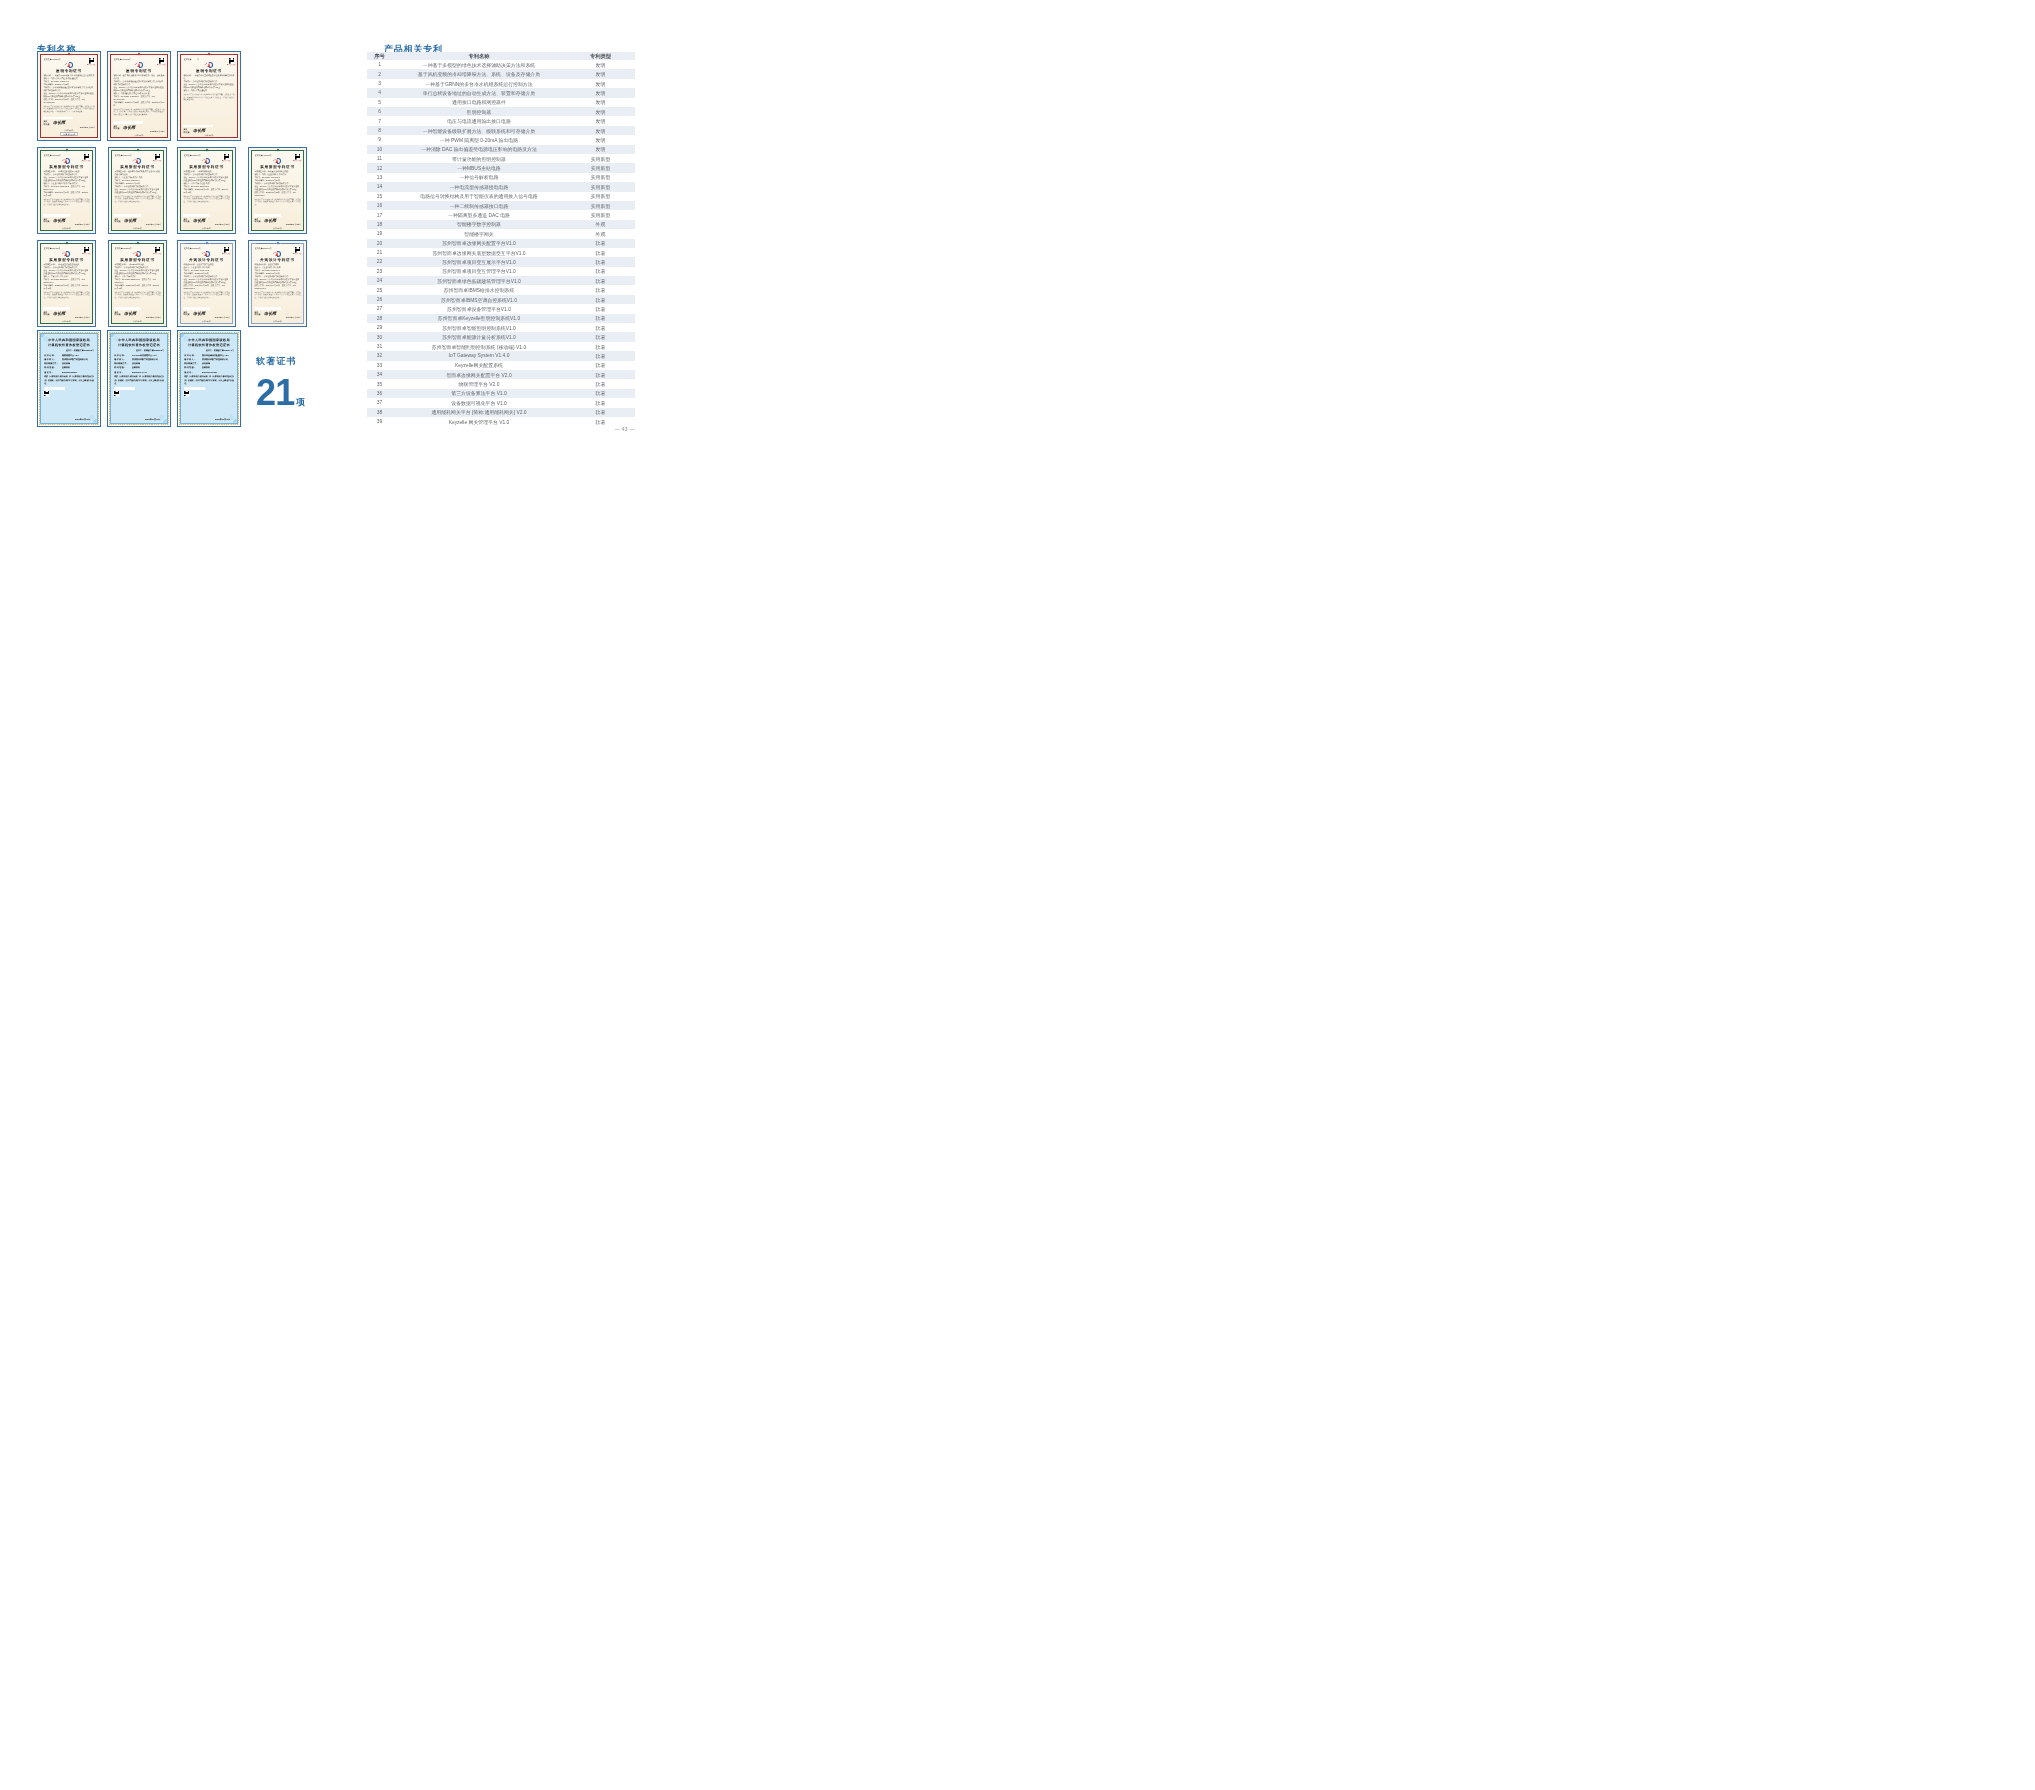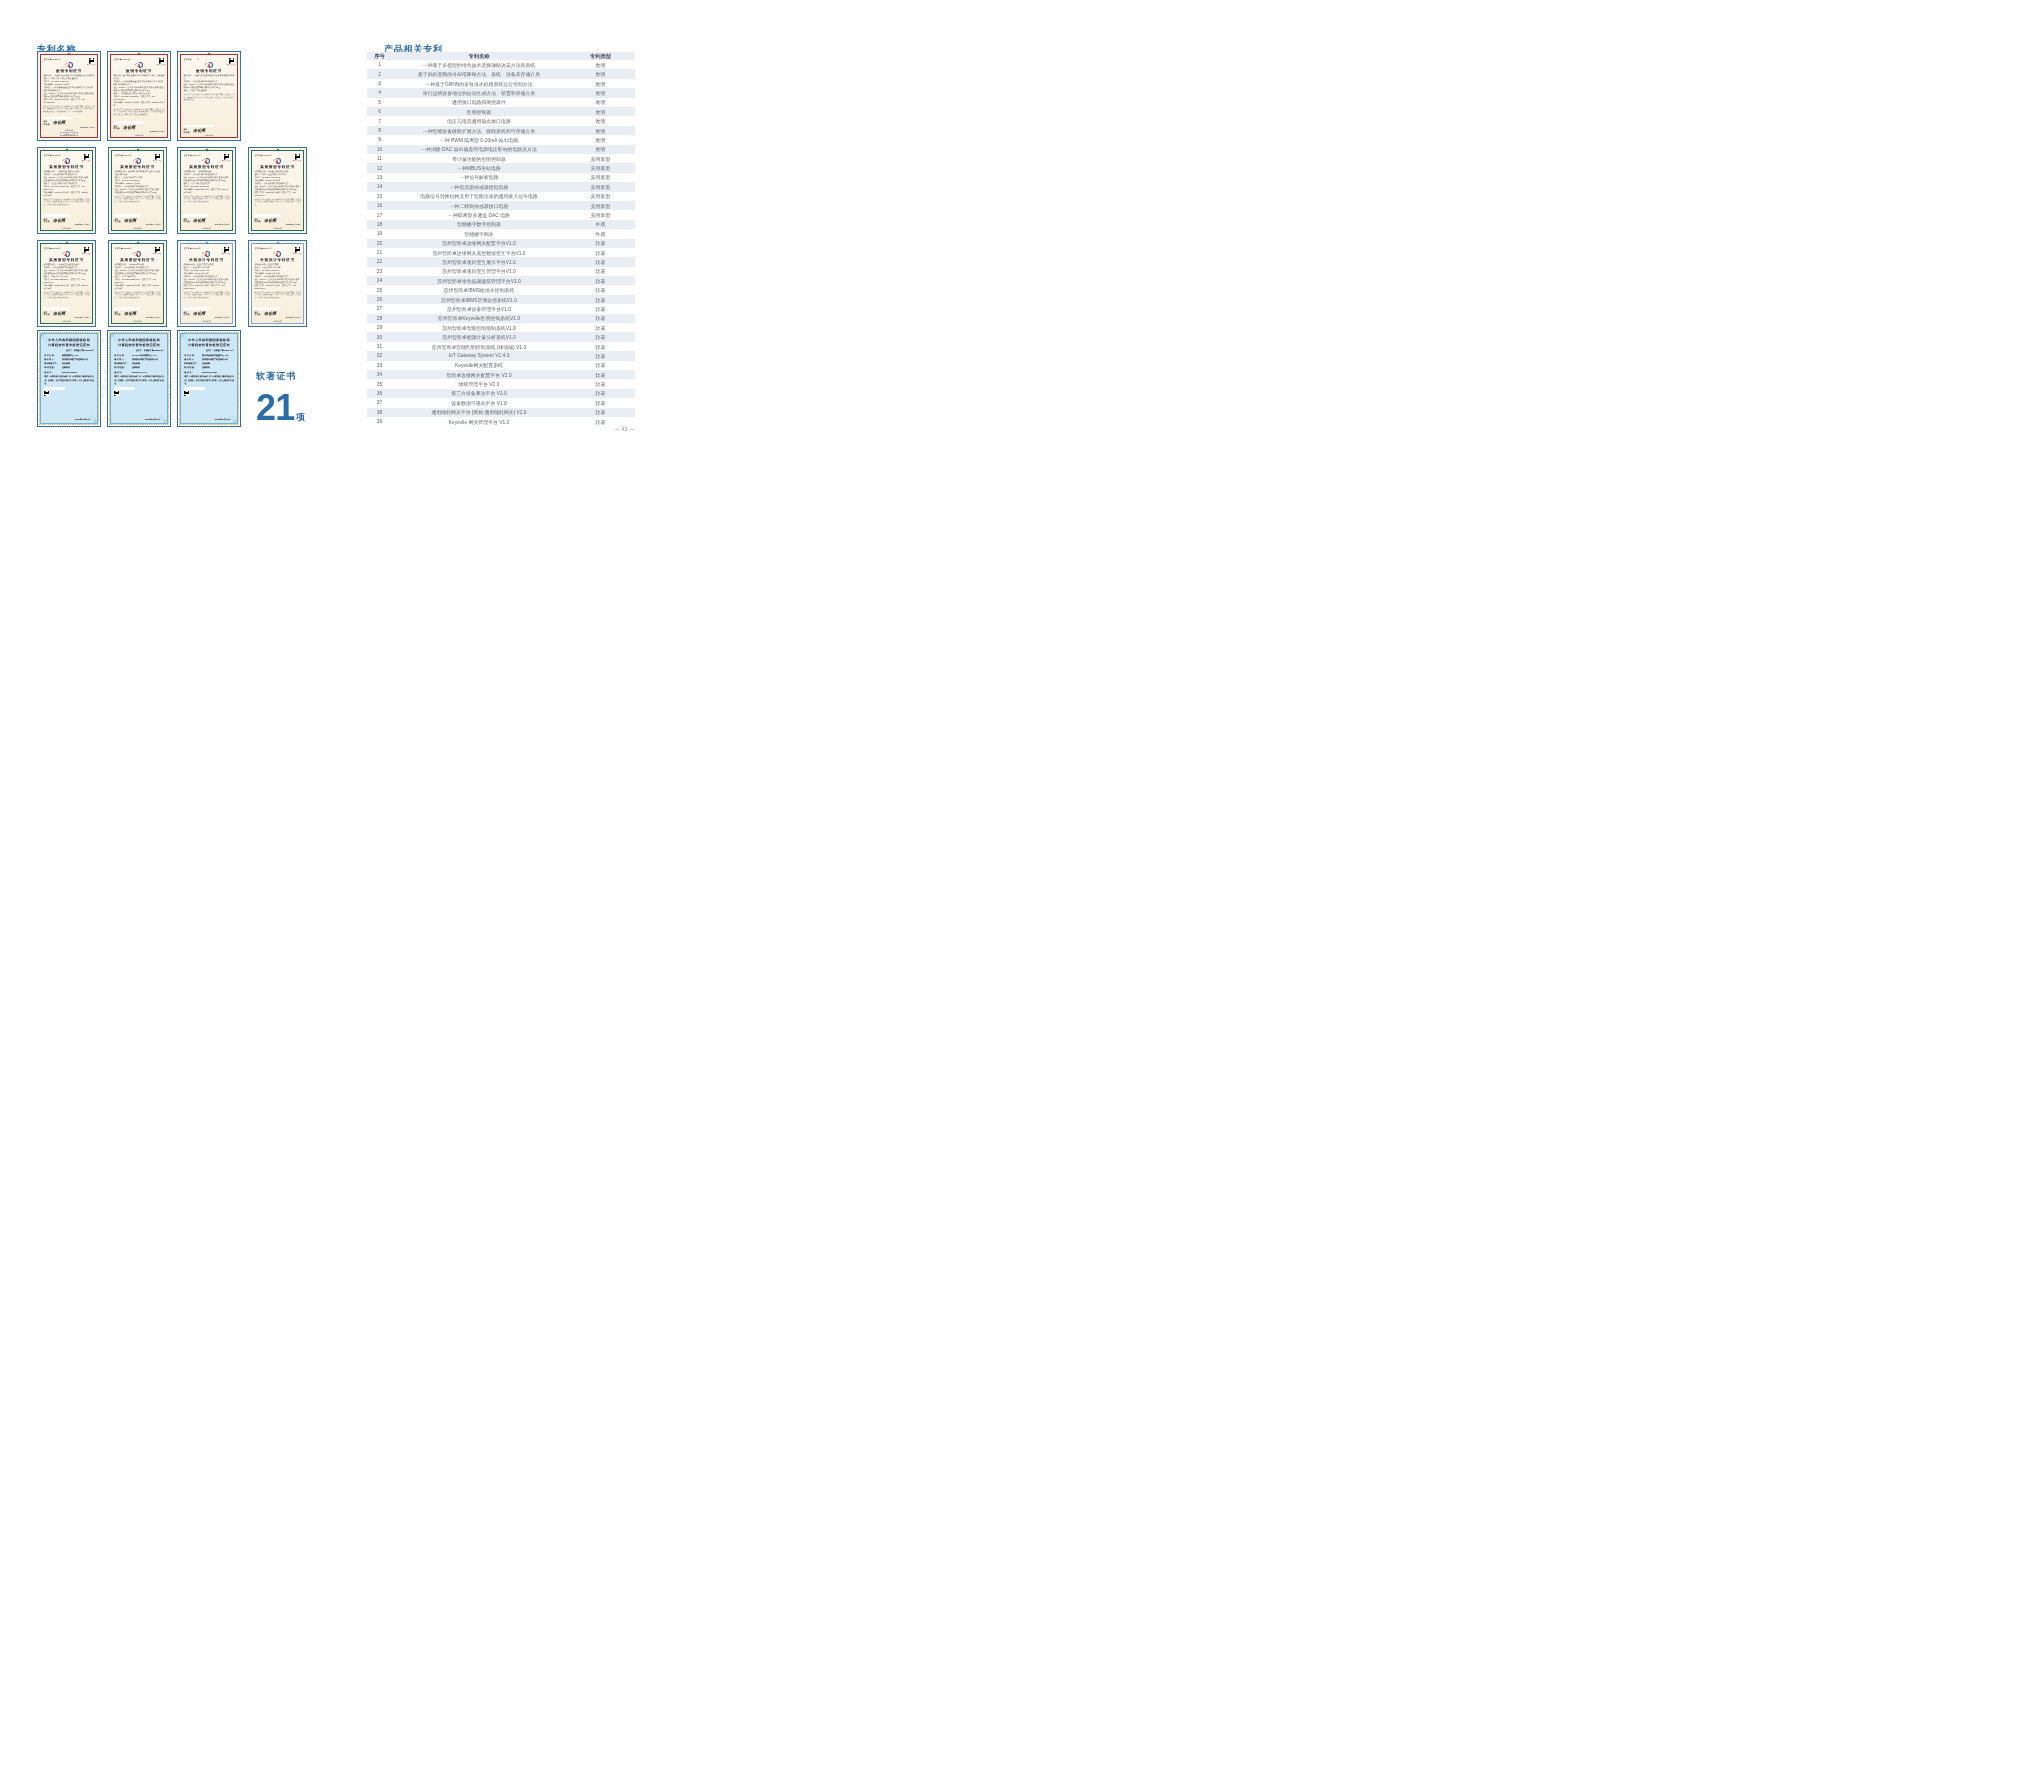--- a/index.html
+++ b/index.html
@@ -76,21 +76,21 @@
   .s-certno{text-align:right;font-size:1.9px;font-weight:bold;color:#111;margin:1.2px 0 0.8px;}
   .s-field{display:flex;font-size:2px;font-weight:bold;color:#101010;margin-top:1.4px;line-height:1.4;}
   .s-field .lb{width:36%;flex:none;}
   .s-field .vl{flex:1;}
   .s-para{font-size:1.9px;font-weight:bold;color:#1a1a1a;line-height:1.8;margin-top:2px;text-align:justify;}
   .s-codes{margin-top:1.6px;}
   .s-codes .barcode{margin:0;width:42%;height:2.4px;}
   .s-codes .qr{position:static;margin-top:1.2px;}
   .s-date{margin-top:auto;text-align:right;font-size:2.1px;font-weight:bold;color:#111;padding-right:3.3px;}
   
-  .soft-count{position:absolute;left:256px;top:370px;width:69px;}
+  .soft-count{position:absolute;left:256px;top:355px;width:69px;}
   .soft-label{font-size:9px;font-weight:600;color:#2c6da6;letter-spacing:1.2px;}
   .soft-num-row{margin-top:7px;white-space:nowrap;}
   .soft-num{font-size:36px;font-weight:800;color:#2c6da6;letter-spacing:-0.8px;line-height:1;}
   .soft-unit{font-size:9px;font-weight:bold;color:#2c6da6;margin-left:1.6px;}
 </style>
 </head>
 <body>
 
 <div class="page">
 

